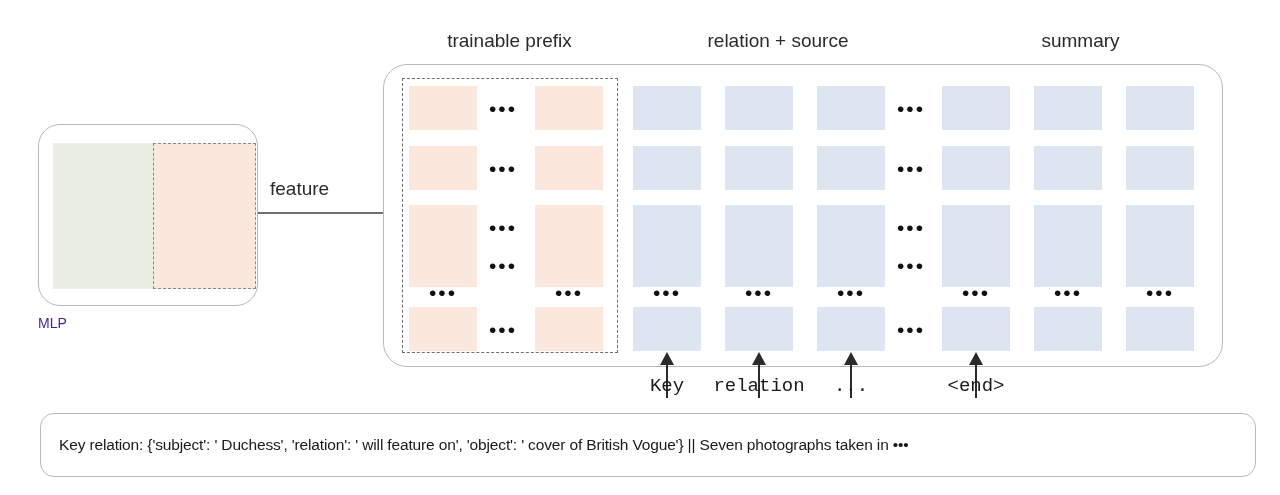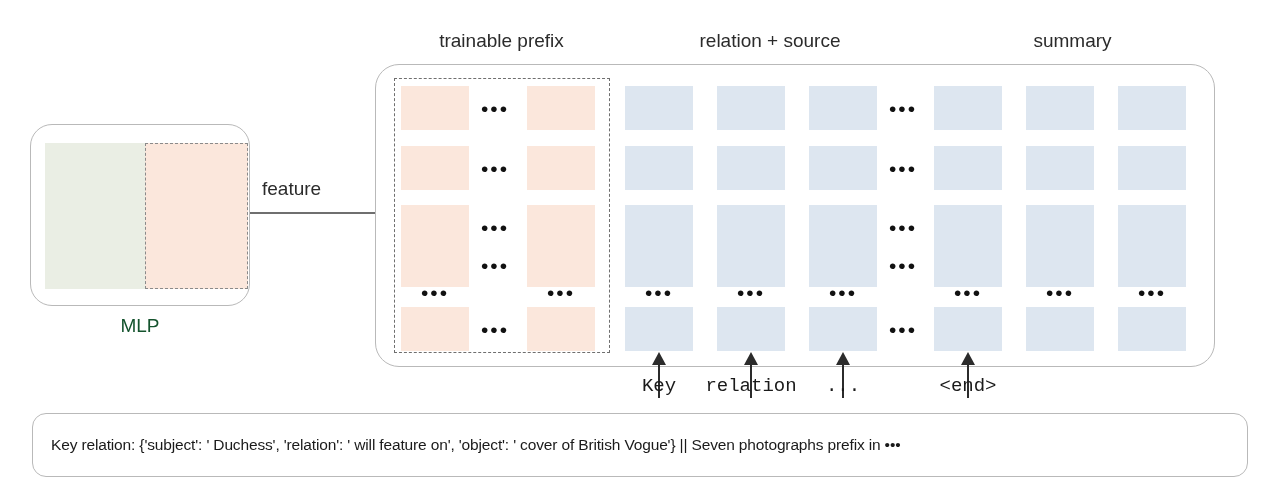--- a/index.html
+++ b/index.html
@@ -6,21 +6,21 @@
 
   body {
     width: 1280px;
     height: 495px;
     background: #ffffff;
     font-family: "Liberation Sans", sans-serif;
     position: relative;
     overflow: hidden;
   }
 
-  #stage { position: relative; width: 1140px; height: 495px; }
+  #stage { position: relative; width: 1140px; height: 495px; margin-left: 8px; }
 
   
   .section-label {
     position: absolute;
     font-size: 19px;
     color: #2b2b2b;
     white-space: nowrap;
     text-align: center;
   }
   #lbl-prefix  { left: 394px; top: 30px; width: 215px; }
@@ -46,23 +46,23 @@
     position: absolute;
     left: 114px; top: 18px;
     width: 103px; height: 146px;
     background: #fbe7dc;
     border: 1.5px dashed #8a8a8a;
   }
   #mlp-caption {
     position: absolute;
     left: 30px; top: 315px;
     width: 220px;
-    text-align: center;
-    font-size: 19px;
-    color: #14532d;
+    text-align: left;
+    font-size: 14px;
+    color: #4c1d95;
   }
 
   
   #reshape-label {
     position: absolute;
     left: 262px; top: 178px;
     font-size: 19px;
     color: #2b2b2b;
     white-space: nowrap;
   }
@@ -183,21 +183,21 @@
   <div id="mlp-caption">MLP</div>
 
   <div id="reshape-label">feature</div>
   <div id="reshape-line"></div>
   <div id="reshape-head"></div>
 
   <div id="grid-box"></div>
   <div id="prefix-region"></div>
 
   <div id="text-panel">
-    <div id="text-panel-content">Key relation: {'subject': ' Duchess', 'relation': ' will feature on', 'object': ' cover of British Vogue'} || Seven photographs prefix in •••</div>
+    <div id="text-panel-content">Key relation: {'subject': ' Duchess', 'relation': ' will feature on', 'object': ' cover of British Vogue'} || Seven photographs taken in •••</div>
   </div>
 
 
 <div class="cell peach" style="left: 401px; top: 86px; width: 68px; height: 44px;"></div>
     <div class="cell peach" style="left: 401px; top: 146px; width: 68px; height: 44px;"></div>
     <div class="cell peach" style="left: 401px; top: 205px; width: 68px; height: 44px;"></div>
     <div class="cell peach" style="left: 401px; top: 243px; width: 68px; height: 44px;"></div>
     <div class="cell peach" style="left: 401px; top: 307px; width: 68px; height: 44px;"></div>
     <div class="dots h" style="left: 401px; top: 282px; width: 68px;">•••</div>
     <div class="cell peach" style="left: 527px; top: 86px; width: 68px; height: 44px;"></div>

